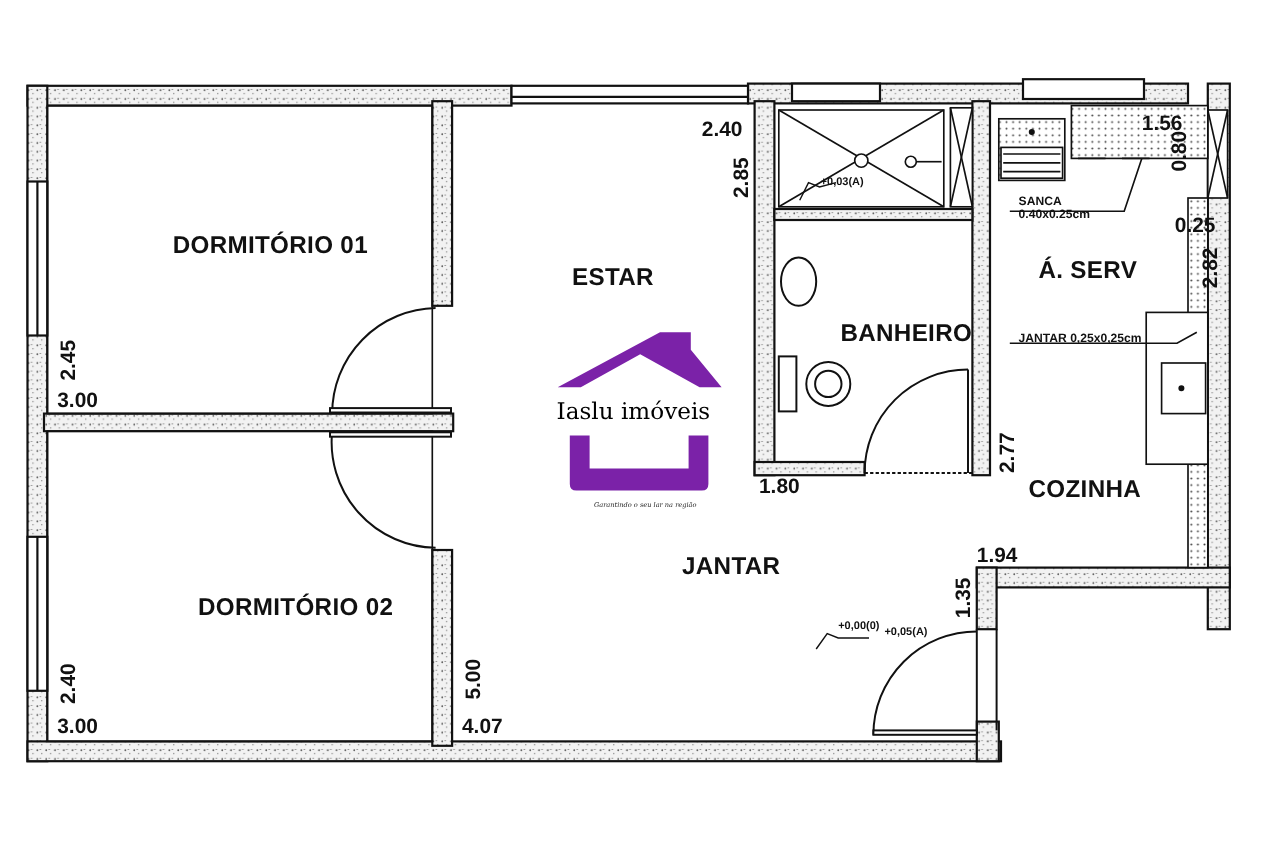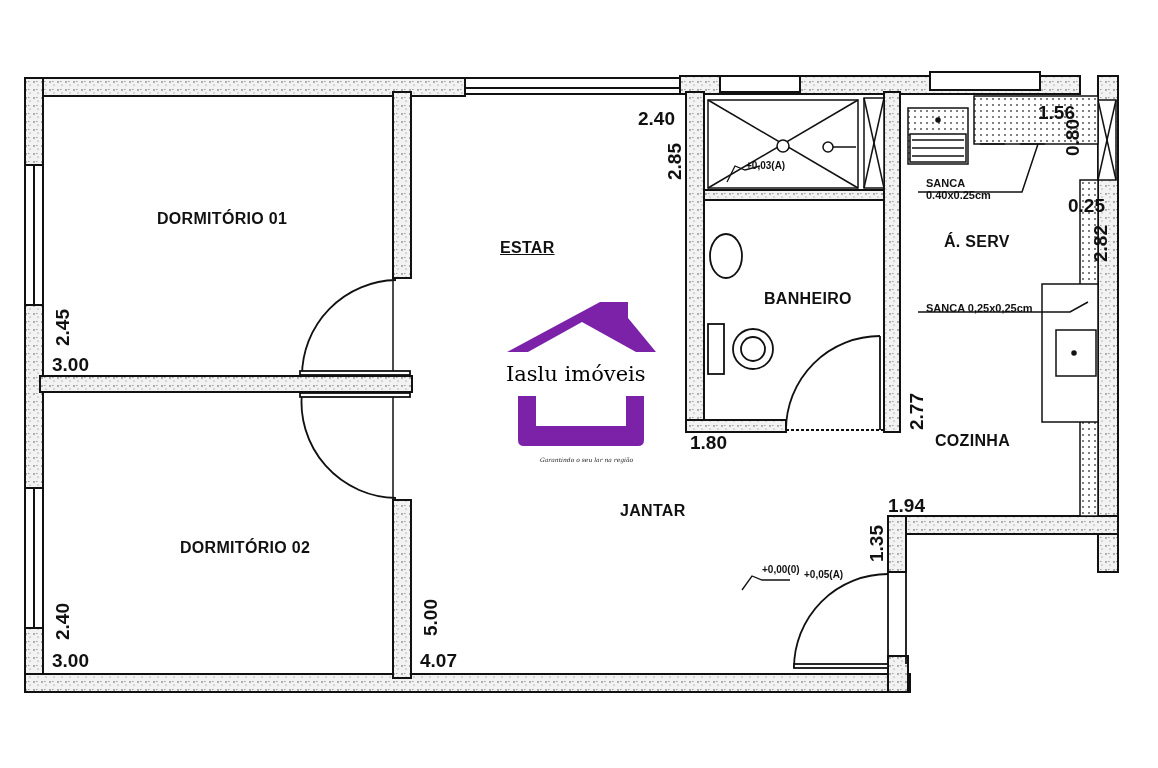--- a/index.html
+++ b/index.html
@@ -1,19 +1,19 @@
 <!DOCTYPE html>
 <html><head>
 <meta charset="utf-8">
 <style>
   html, body { margin:0; padding:0; background:#ffffff; }
   body { width:1158px; height:768px; position:relative; overflow:hidden; font-family:"Liberation Sans", sans-serif; }
   #plan { position:absolute; left:0; top:0; width:1158px; height:768px; }
   .lbl { position:absolute; font-family:"Liberation Sans", sans-serif; color:#111; font-weight:bold; white-space:nowrap; }
-  .room { font-size:16px; letter-spacing:0.3px; }
+  .room { font-size:22px; letter-spacing:0.3px; }
   .dim { font-size:19px; font-weight:bold; }
   .dimv { font-size:19px; font-weight:bold; transform-origin:left top; transform:rotate(-90deg); }
   .note { font-size:11px; font-weight:bold; }
   .logo-text { position:absolute; font-family:"DejaVu Serif", serif; font-size:21px; color:#000000; white-space:nowrap; }
   .slogan { position:absolute; font-family:"DejaVu Serif", serif; font-style:italic; font-size:6px; color:#222; white-space:nowrap; }
 </style>
 </head>
 <body>
 
 <svg id="plan" viewBox="0 0 1158 768" xmlns="http://www.w3.org/2000/svg">
@@ -151,21 +151,21 @@
     <polygon points="507,352 600,302 628,302 628,318 656,352 636,352 582,322 528,352"></polygon>
     <path d="M518 396 L536 396 L536 426 L626 426 L626 396 L644 396 L644 440 Q644 446 638 446 L524 446 Q518 446 518 440 Z"></path>
   </g>
 </svg>
 
 <div class="logo-text" style="left:506px; top:362px;">Iaslu imóveis</div>
 <div class="slogan" style="left:540px; top:456px;">Garantindo o seu lar na região</div>
 
 <div class="lbl room" style="left:157px; top:210px;">DORMITÓRIO 01</div>
 <div class="lbl room" style="left:167px; top:539px;margin-left:13px;">DORMITÓRIO 02</div>
-<div class="lbl room" style="left:500px; top:239px;text-decoration:underline;">ESTAR</div>
+<div class="lbl room" style="left:520px; top:239px;">ESTAR</div>
 <div class="lbl room" style="left:620px; top:502px;">JANTAR</div>
 <div class="lbl room" style="left:764px; top:290px;">BANHEIRO</div>
 <div class="lbl room" style="left:944px; top:233px;">Á. SERV</div>
 <div class="lbl room" style="left:935px; top:432px;">COZINHA</div>
 
 <div class="lbl dim" style="left:638px; top:108px;">2.40</div>
 <div class="lbl dim" style="left:1038px; top:102px;">1.56</div>
 <div class="lbl dim" style="left:1068px; top:195px;">0.25</div>
 <div class="lbl dim" style="left:690px; top:432px;">1.80</div>
 <div class="lbl dim" style="left:888px; top:495px;">1.94</div>
@@ -177,16 +177,16 @@
 <div class="lbl dimv" style="left:1062px; top:156px;">0.80</div>
 <div class="lbl dimv" style="left:1090px; top:262px;">2.82</div>
 <div class="lbl dimv" style="left:906px; top:430px;">2.77</div>
 <div class="lbl dimv" style="left:866px; top:562px;">1.35</div>
 <div class="lbl dimv" style="left:52px; top:346px;">2.45</div>
 <div class="lbl dimv" style="left:52px; top:640px;">2.40</div>
 <div class="lbl dimv" style="left:420px; top:636px;">5.00</div>
 
 <div class="lbl note" style="left:926px; top:177px;">SANCA</div>
 <div class="lbl note" style="left:926px; top:189px;">0.40x0.25cm</div>
-<div class="lbl note" style="left:926px; top:302px;">SANCA  0,25x0,25cm</div>
+<div class="lbl note" style="left:926px; top:302px;">JANTAR  0,25x0,25cm</div>
 <div class="lbl note" style="left:746px; top:160px; font-size:10px;">+0,03(A)</div>
 <div class="lbl note" style="left:804px; top:569px; font-size:10px;">+0,05(A)</div>
 <div class="lbl note" style="left:762px; top:564px; font-size:10px;">+0,00(0)</div>
 
 </body></html>

